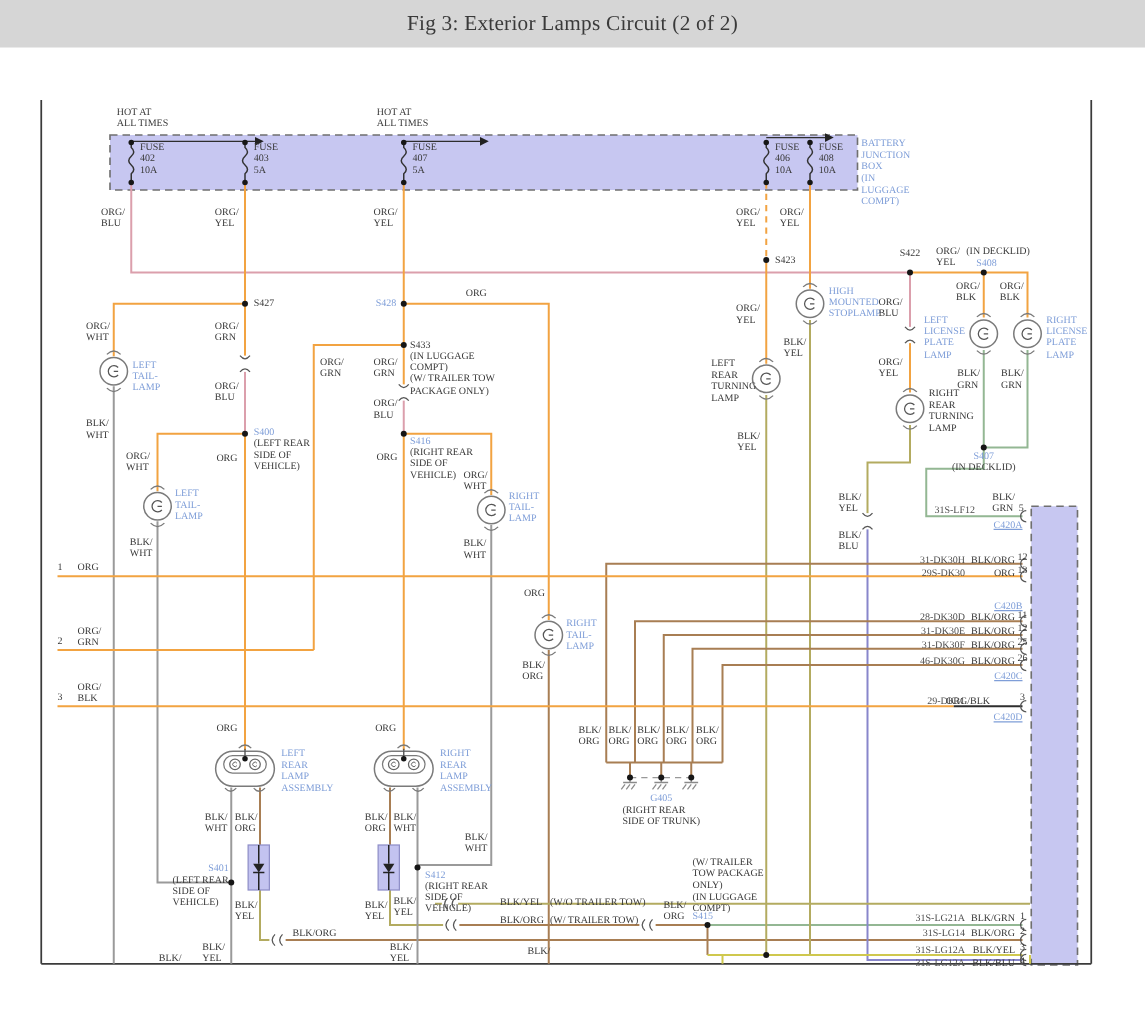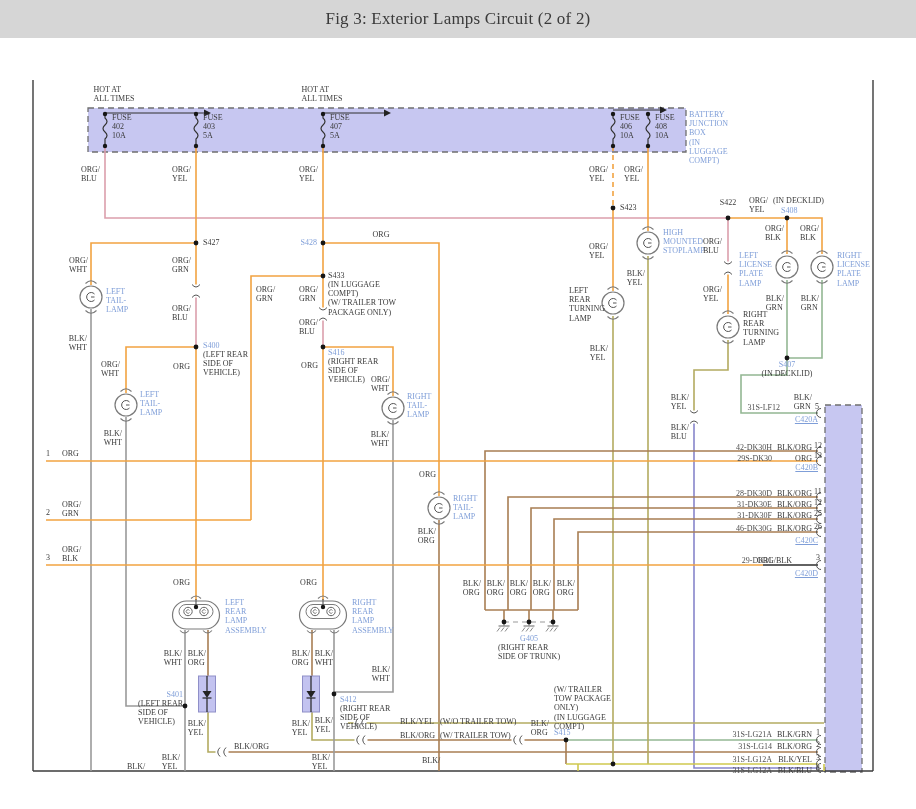--- a/index.html
+++ b/index.html
@@ -518,27 +518,27 @@
 YEL</div>
       <div class="lbl a-r" style="left: 330px; top: 753px;">BLK/
 YEL</div>
       <div class="lbl" style="left: 127px; top: 762px;">BLK/</div>
       <div class="lbl" style="left: 422px; top: 756px;">BLK/</div>
       <div class="lbl a-r c-g" style="left: 780px; top: 403px;">31S-LF12</div>
       <div class="lbl a-r" style="left: 812px; top: 393px;">BLK/
 GRN</div>
       <div class="lbl" style="left: 815px; top: 402px;">5</div>
       <div class="lbl a-r c-b u" style="left: 818px; top: 415px;">C420A</div>
-      <div class="lbl a-r c-g" style="left: 772px; top: 443px;">42-DK30H</div>
+      <div class="lbl a-r c-g" style="left: 772px; top: 443px;">31-DK30H</div>
       <div class="lbl a-r" style="left: 812px; top: 443px;">BLK/ORG</div>
       <div class="lbl" style="left: 814px; top: 441px;">12</div>
       <div class="lbl a-r c-g" style="left: 772px; top: 454px;">29S-DK30</div>
       <div class="lbl a-r" style="left: 812px; top: 454px;">ORG</div>
       <div class="lbl" style="left: 814px; top: 451px;">13</div>
-      <div class="lbl a-r c-b u" style="left: 818px; top: 463px; padding-left: 37px;">C420B</div>
+      <div class="lbl a-r c-b u" style="left: 818px; top: 480px; padding-left: 37px;">C420B</div>
       <div class="lbl a-r c-g" style="left: 772px; top: 489px;">28-DK30D</div>
       <div class="lbl a-r" style="left: 812px; top: 489px;">BLK/ORG</div>
       <div class="lbl" style="left: 814px; top: 487px;">11</div>
       <div class="lbl a-r c-g" style="left: 772px; top: 500px;">31-DK30E</div>
       <div class="lbl a-r" style="left: 812px; top: 500px;">BLK/ORG</div>
       <div class="lbl" style="left: 814px; top: 498px;">12</div>
       <div class="lbl a-r c-g" style="left: 772px; top: 511px;">31-DK30F</div>
       <div class="lbl a-r" style="left: 812px; top: 511px;">BLK/ORG</div>
       <div class="lbl" style="left: 814px; top: 509px;">25</div>
       <div class="lbl a-r c-g" style="left: 772px; top: 524px;">46-DK30G</div>

